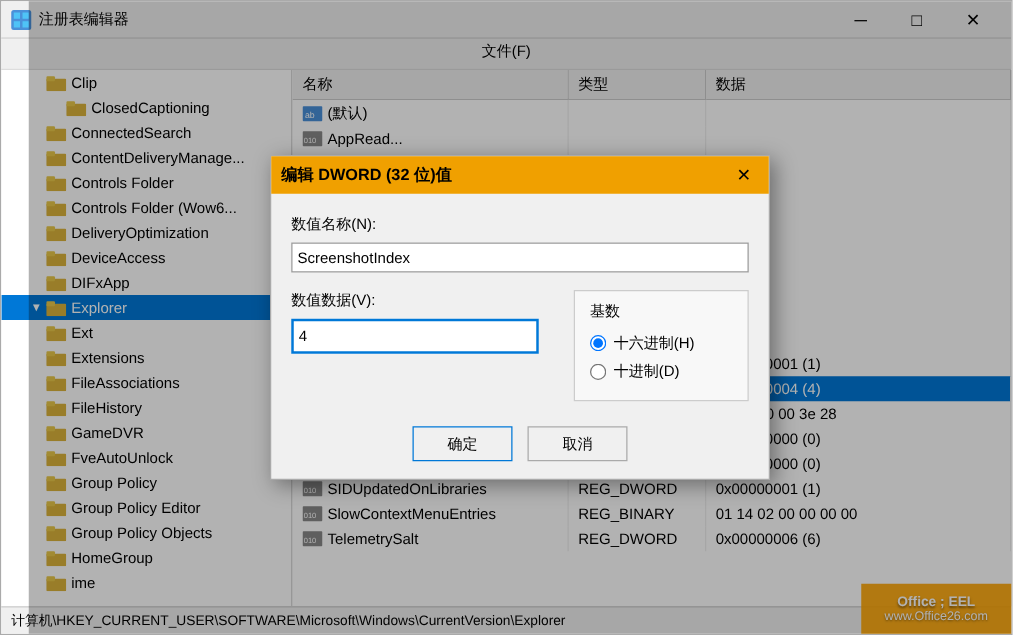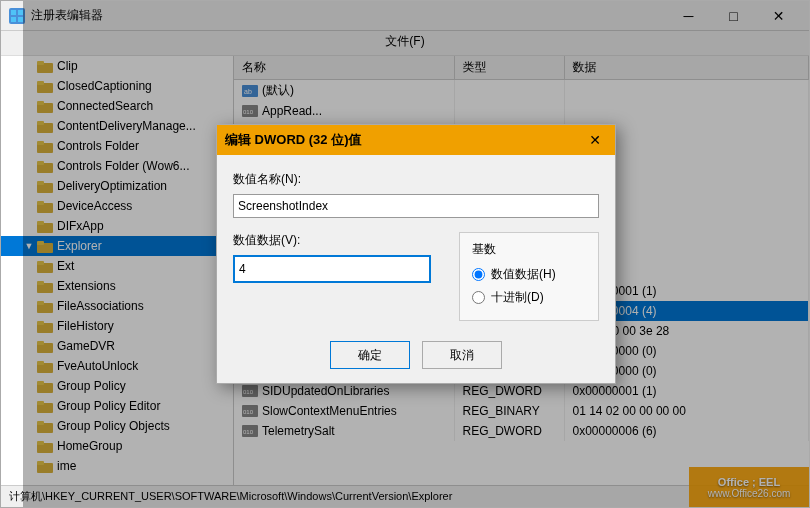--- a/index.html
+++ b/index.html
@@ -356,21 +356,21 @@
           <div class="tree-item" style="padding-left: 20px;">
             <span class="tree-arrow"></span>
             <span class="folder-icon">
               <svg width="16" height="14" viewBox="0 0 16 14">
     <rect x="0" y="4" width="16" height="10" rx="1" fill="#dcb43b"></rect>
     <rect x="0" y="2" width="7" height="4" rx="1" fill="#e8c84a"></rect>
   </svg>
             </span>
             <span class="tree-label">Clip</span>
           </div>
-          <div class="tree-item" style="padding-left: 20px;">
+          <div class="tree-item" style="padding-left: 36px;">
             <span class="tree-arrow"></span>
             <span class="folder-icon">
               <svg width="16" height="14" viewBox="0 0 16 14">
     <rect x="0" y="4" width="16" height="10" rx="1" fill="#dcb43b"></rect>
     <rect x="0" y="2" width="7" height="4" rx="1" fill="#e8c84a"></rect>
   </svg>
             </span>
             <span class="tree-label">ClosedCaptioning</span>
           </div>
           <div class="tree-item" style="padding-left: 20px;">
@@ -872,21 +872,21 @@
         <div class="dialog-row">
           <div class="dialog-value-section">
             <div class="dialog-label">数值数据(V):</div>
             <input class="dialog-value-input" type="text" value="4" style="">
           </div>
           <div class="dialog-base-section">
             <div class="base-group">
               <div class="base-title">基数</div>
               <div class="radio-row">
                 <input type="radio" name="base" id="hex-radio" checked="" style="">
-                <label for="hex-radio">数值数据(H)</label>
+                <label for="hex-radio">十六进制(H)</label>
               </div>
               <div class="radio-row">
                 <input type="radio" name="base" id="dec-radio" style="">
                 <label for="dec-radio">十进制(D)</label>
               </div>
             </div>
           </div>
         </div>
       </div>
 

